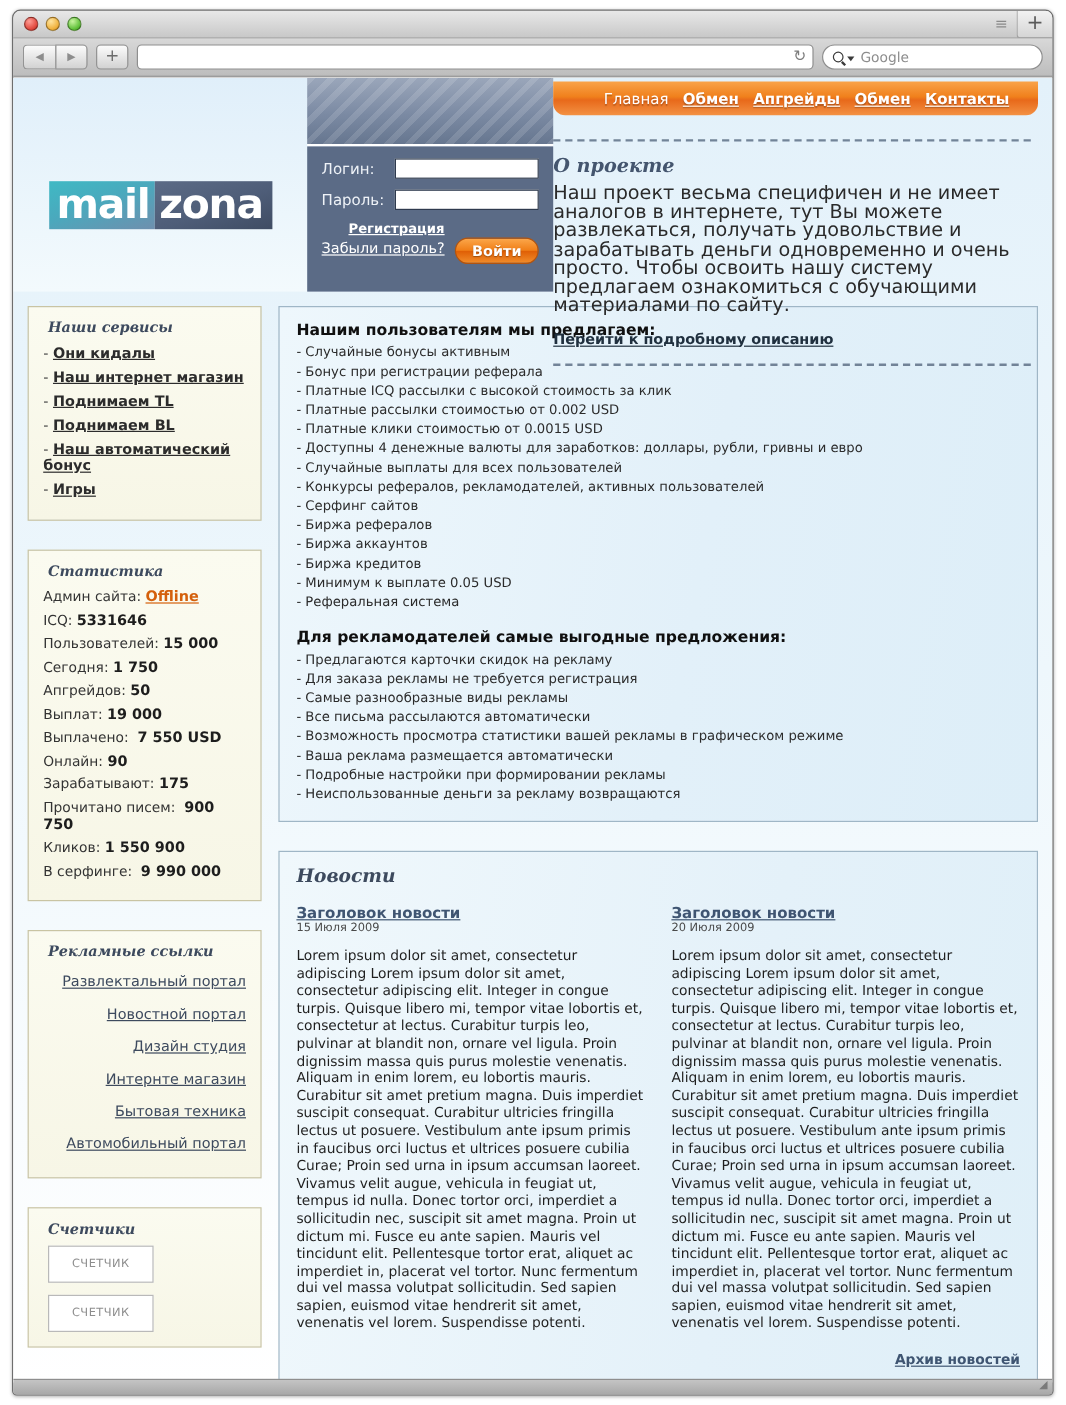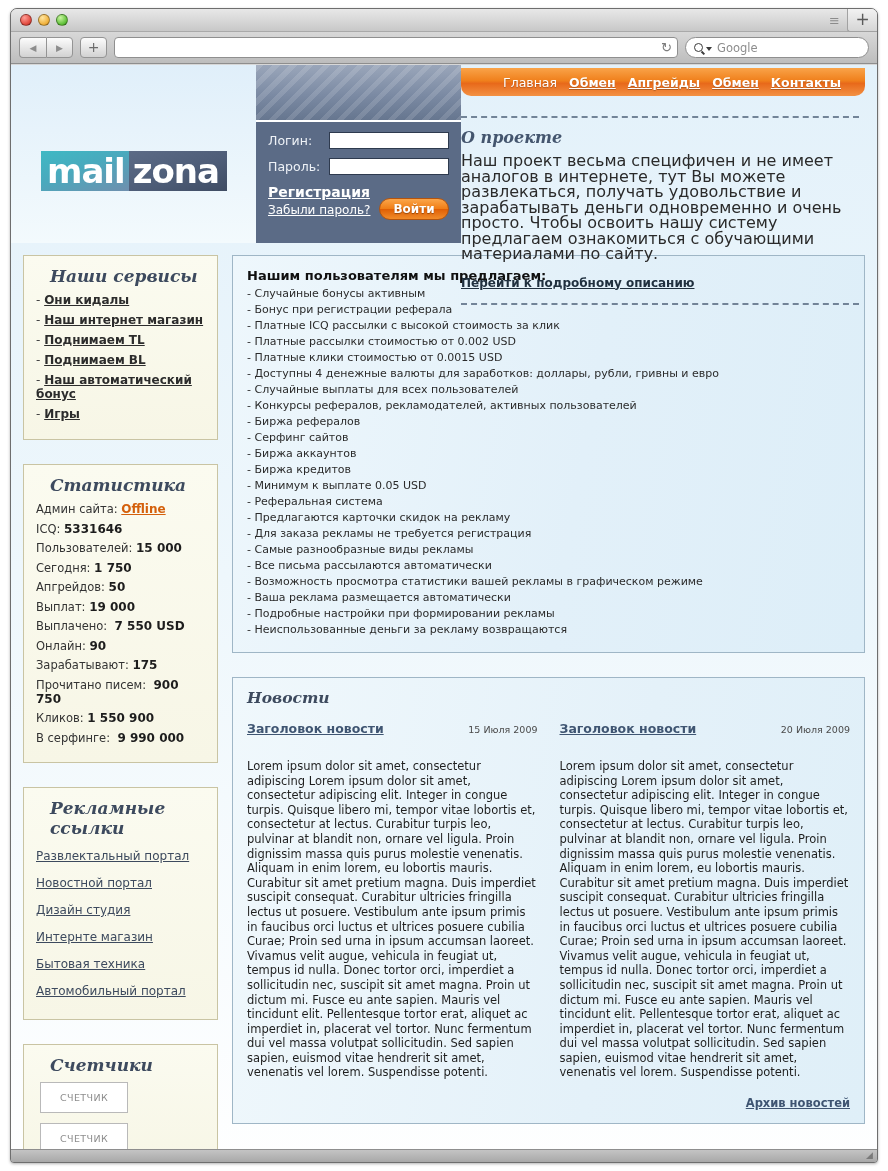--- a/index.html
+++ b/index.html
@@ -165,21 +165,21 @@
   .lrow label { width: 66px; font-size: 12.5px; color: #eef2f7; }
   .lrow input {
     width: 120px; height: 17px; border: 1px solid #2e3a4e; background: #fff;
     font-size: 11px; padding: 0 3px; font-family: inherit;
   }
   .lbot { display: flex; align-items: flex-start; justify-content: space-between; margin-top: 2px; }
   .llinks a {
     display: block; color: #ffffff; font-size: 12px;
     text-decoration: underline; margin-bottom: 3px;
   }
-  .llinks a.reg { font-weight: bold; font-size: 14px; }
+  .llinks a.reg { font-weight: bold; font-size: 11px; text-align: right; }
   .btn-login {
     width: 70px; height: 22px; margin-top: 14px;
     border: 1px solid #b2540f; border-radius: 11px;
     background: linear-gradient(#fba64a 0%, #f07e17 48%, #e05f05 52%, #f18c2a 100%);
     color: #fff; font-weight: bold; font-size: 12px;
     display: flex; align-items: center; justify-content: center;
     text-shadow: 0 1px 1px rgba(0,0,0,.35);
     cursor: pointer; font-family: inherit;
   }
 
@@ -217,38 +217,38 @@
   .col-left { width: 195px; flex: none; }
   .col-right { flex: 1; }
 
   .cream-box {
     background: linear-gradient(#fbfbf0, #f7f6e6);
     border: 1px solid #c9c4a3;
     padding: 10px 12px 12px 12px;
     margin-bottom: 24px;
   }
   .cream-box h3 {
-    margin: 0 0 7px 14px; font-size: 17px; font-style: italic; font-weight: bold;
+    margin: 0 0 7px 4px; font-size: 12px; font-style: italic; font-weight: bold;
     color: #3d4a5e; font-family: "DejaVu Serif", "Liberation Serif", serif;
   }
   .svc-list { list-style: none; margin: 0; padding: 0; }
   .svc-list li { font-size: 12px; color: #333; margin-bottom: 6px; }
   .svc-list li .dash { color: #444; }
   .svc-list li a {
     color: #2c2c2c; font-weight: bold; text-decoration: underline; font-size: 12px;
   }
 
   .stat-list { list-style: none; margin: 0; padding: 0; }
   .stat-list li { font-size: 11.5px; color: #333; margin-bottom: 5.5px; }
   .stat-list li b { color: #1d1d1d; font-size: 12px; }
   .stat-list li a.offline {
     color: #d4600c; font-weight: bold; text-decoration: underline; font-size: 12px;
   }
 
-  .adlinks { list-style: none; margin: 0; padding: 0; }
+  .adlinks { list-style: none; margin: 0; padding: 0; text-align: right; }
   .adlinks li { margin-bottom: 8px; }
   .adlinks li a {
     font-size: 12px; color: #3d4a5e; text-decoration: underline;
   }
 
   .counters { display: flex; flex-direction: column; gap: 10px; margin-top: 4px; }
   .counter-box {
     width: 88px; height: 31px; background: #ffffff; border: 1px solid #b9b9b9;
     display: flex; align-items: center; justify-content: center;
     color: #8d8d8d; font-size: 9.5px; letter-spacing: .4px;
@@ -272,21 +272,21 @@
     background: linear-gradient(100deg, #f0f8fc 0%, #e4f1f9 60%, #dfeff8 100%);
     border: 1px solid #9fb6c6;
     padding: 10px 14px 12px 14px;
   }
   .news-box h3 {
     margin: 0 0 14px 0; font-size: 15.5px; font-style: italic; font-weight: bold;
     color: #3d4a5e; font-family: "DejaVu Serif", "Liberation Serif", serif;
   }
   .news-cols { display: flex; gap: 22px; }
   .news-item { flex: 1; min-width: 0; }
-  .news-head { display: flex; align-items: baseline; justify-content: space-between; margin-bottom: 23px; }
+  .news-head { display: flex; align-items: baseline; justify-content: space-between; margin-bottom: 10px; flex-direction: column; }
   .news-head a {
     font-size: 12.5px; font-weight: bold; color: #3f5572; text-decoration: underline;
   }
   .news-date { font-size: 9.5px; color: #4a4a4a; }
   .news-body { font-size: 11.5px; color: #1f1f1f; line-height: 14.6px; margin: 0; }
   .news-foot { text-align: right; margin-top: 12px; }
   .news-foot a {
     font-size: 11.5px; font-weight: bold; color: #3f5572; text-decoration: underline;
   }
 
@@ -450,27 +450,28 @@
               <h4>Нашим пользователям мы предлагаем:</h4>
               <ul class="offer-list">
                 <li>- Случайные бонусы активным</li>
                 <li>- Бонус при регистрации реферала</li>
                 <li>- Платные ICQ рассылки с высокой стоимость за клик</li>
                 <li>- Платные рассылки стоимостью от 0.002 USD</li>
                 <li>- Платные клики стоимостью от 0.0015 USD</li>
                 <li>- Доступны 4 денежные валюты для заработков: доллары, рубли, гривны и евро</li>
                 <li>- Случайные выплаты для всех пользователей</li>
                 <li>- Конкурсы рефералов, рекламодателей, активных пользователей</li>
+                <li>- Серфинг сайтов</li>
                 <li>- Биржа рефералов</li>
-                <li>- Серфинг сайтов</li>
                 <li>- Биржа аккаунтов</li>
                 <li>- Биржа кредитов</li>
                 <li>- Минимум к выплате 0.05 USD</li>
                 <li>- Реферальная система</li>
               </ul>
+              <h4 class="second">Для рекламодателей самые выгодные предложения:</h4>
               <ul class="offer-list">
                 <li>- Предлагаются карточки скидок на рекламу</li>
                 <li>- Для заказа рекламы не требуется регистрация</li>
                 <li>- Самые разнообразные виды рекламы</li>
                 <li>- Все письма рассылаются автоматически</li>
                 <li>- Возможность просмотра статистики вашей рекламы в графическом режиме</li>
                 <li>- Ваша реклама размещается автоматически</li>
                 <li>- Подробные настройки при формировании рекламы</li>
                 <li>- Неиспользованные деньги за рекламу возвращаются</li>
               </ul>

